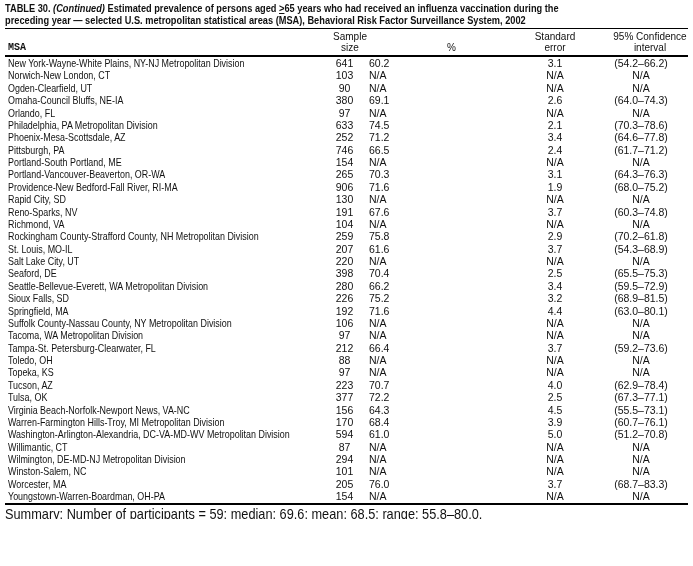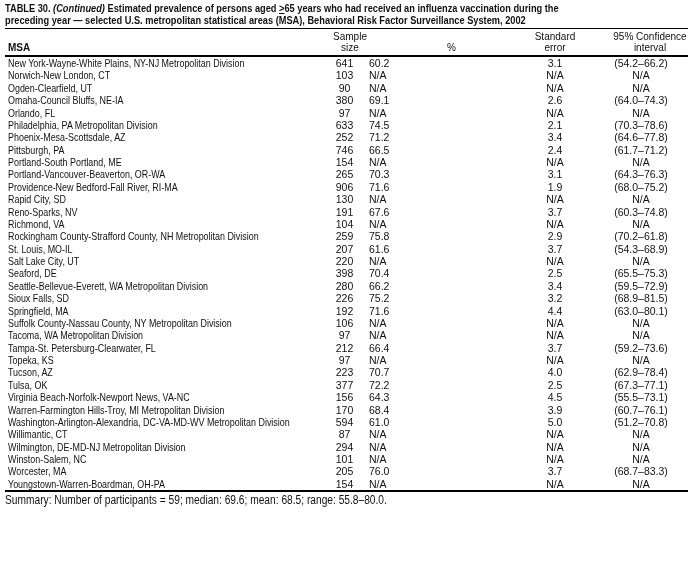--- a/index.html
+++ b/index.html
@@ -13,40 +13,40 @@
     width: 830px; font-size: 11px; font-weight: bold; line-height: 11.5px;
     transform: scaleX(0.84); transform-origin: 0 0;
   }
   .i { font-style: italic; }
   .gte { text-decoration: underline; }
 
   
   table.data { width: 683px; table-layout: fixed; border-collapse: collapse; border-bottom: 2px solid #000; }
   thead tr { border-bottom: 2.5px solid #000; }
   th { font-weight: normal; font-size: 10px; line-height: 11px; vertical-align: bottom; padding: 2px 0 2px 0; }
-  th.h-msa    { text-align: left; padding-left: 3px; font-weight: bold; }
+  th.h-msa    { text-align: left; padding-left: 3px; font-weight: bold; font-family: Liberation Mono, monospace; }
   th.h-sample { text-align: center; }
   th.h-pct    { text-align: right; padding-right: 12px; }
   th.h-se     { text-align: center; padding-left: 42px; }
   th.h-ci     { text-align: center; padding-left: 12px; }
 
   tbody td { font-size: 10.5px; line-height: 12.38px; white-space: nowrap; padding: 0; }
   td.c-msa    { text-align: left; padding-left: 3px; }
   td.c-sample { text-align: center; padding-right: 11px; }
   td.c-pct    { text-align: left; padding-right: 3px; }
   td.c-se     { text-align: center; padding-left: 42px; }
   td.c-ci     { text-align: center; padding-right: 6px; }
 
   .condense {
     display: inline-block; white-space: nowrap;
     transform: scaleX(0.85); transform-origin: 0 60%;
   }
 
   
-  .footer { padding-top: 3px; font-size: 12px; }
+  .footer { padding-top: 3px; font-size: 15px; }
   .footer-line { line-height: 11.6px; white-space: nowrap; overflow: hidden; }
 </style>
 </head>
 <body>
 
 <div class="page">
 
   <div class="title-outer">
     <div class="title-inner"><span>TABLE 30. </span><span class="i">(Continued)</span><span> Estimated prevalence of persons aged </span><span class="gte">&gt;</span><span>65 years who had received an influenza vaccination during the</span><br><span>preceding year — selected U.S. metropolitan statistical areas (MSA), Behavioral Risk Factor Surveillance System, 2002</span></div>
   </div>
@@ -240,20 +240,27 @@
       <td class="c-ci">N/A</td>
     </tr>
         <tr>
       <td class="c-msa"><span class="condense">Tampa-St. Petersburg-Clearwater, FL</span></td>
       <td class="c-sample">212</td>
       <td class="c-pct">66.4</td>
       <td class="c-se">3.7</td>
       <td class="c-ci">(59.2–73.6)</td>
     </tr>
         <tr>
+      <td class="c-msa"><span class="condense">Toledo, OH</span></td>
+      <td class="c-sample">88</td>
+      <td class="c-pct">N/A</td>
+      <td class="c-se">N/A</td>
+      <td class="c-ci">N/A</td>
+    </tr>
+        <tr>
       <td class="c-msa"><span class="condense">Topeka, KS</span></td>
       <td class="c-sample">97</td>
       <td class="c-pct">N/A</td>
       <td class="c-se">N/A</td>
       <td class="c-ci">N/A</td>
     </tr>
         <tr>
       <td class="c-msa"><span class="condense">Tucson, AZ</span></td>
       <td class="c-sample">223</td>
       <td class="c-pct">70.7</td>

